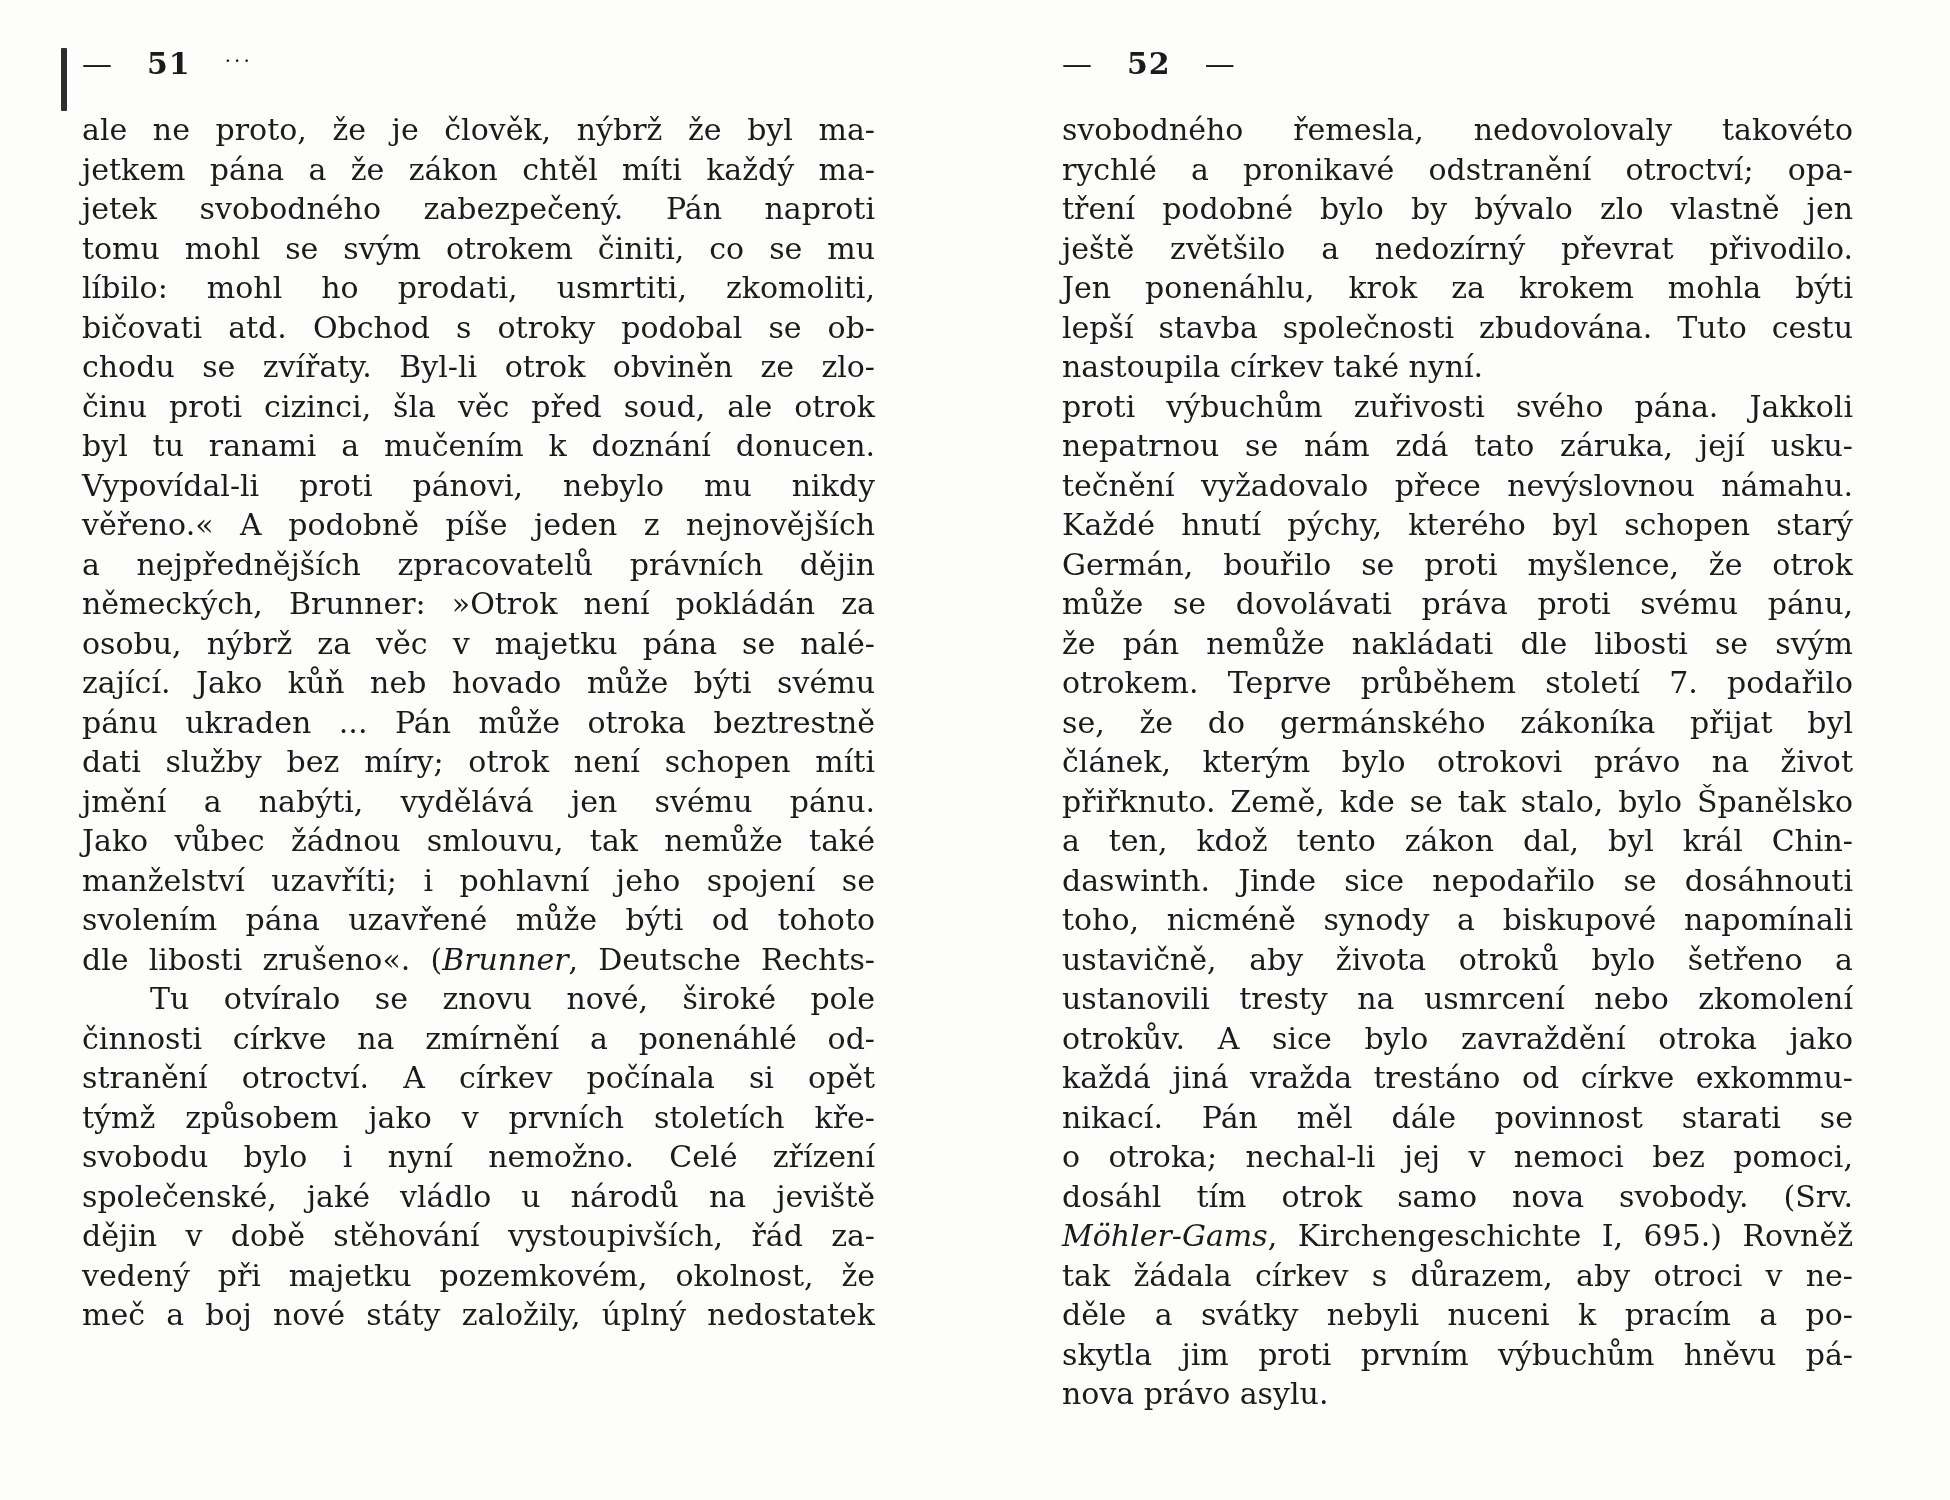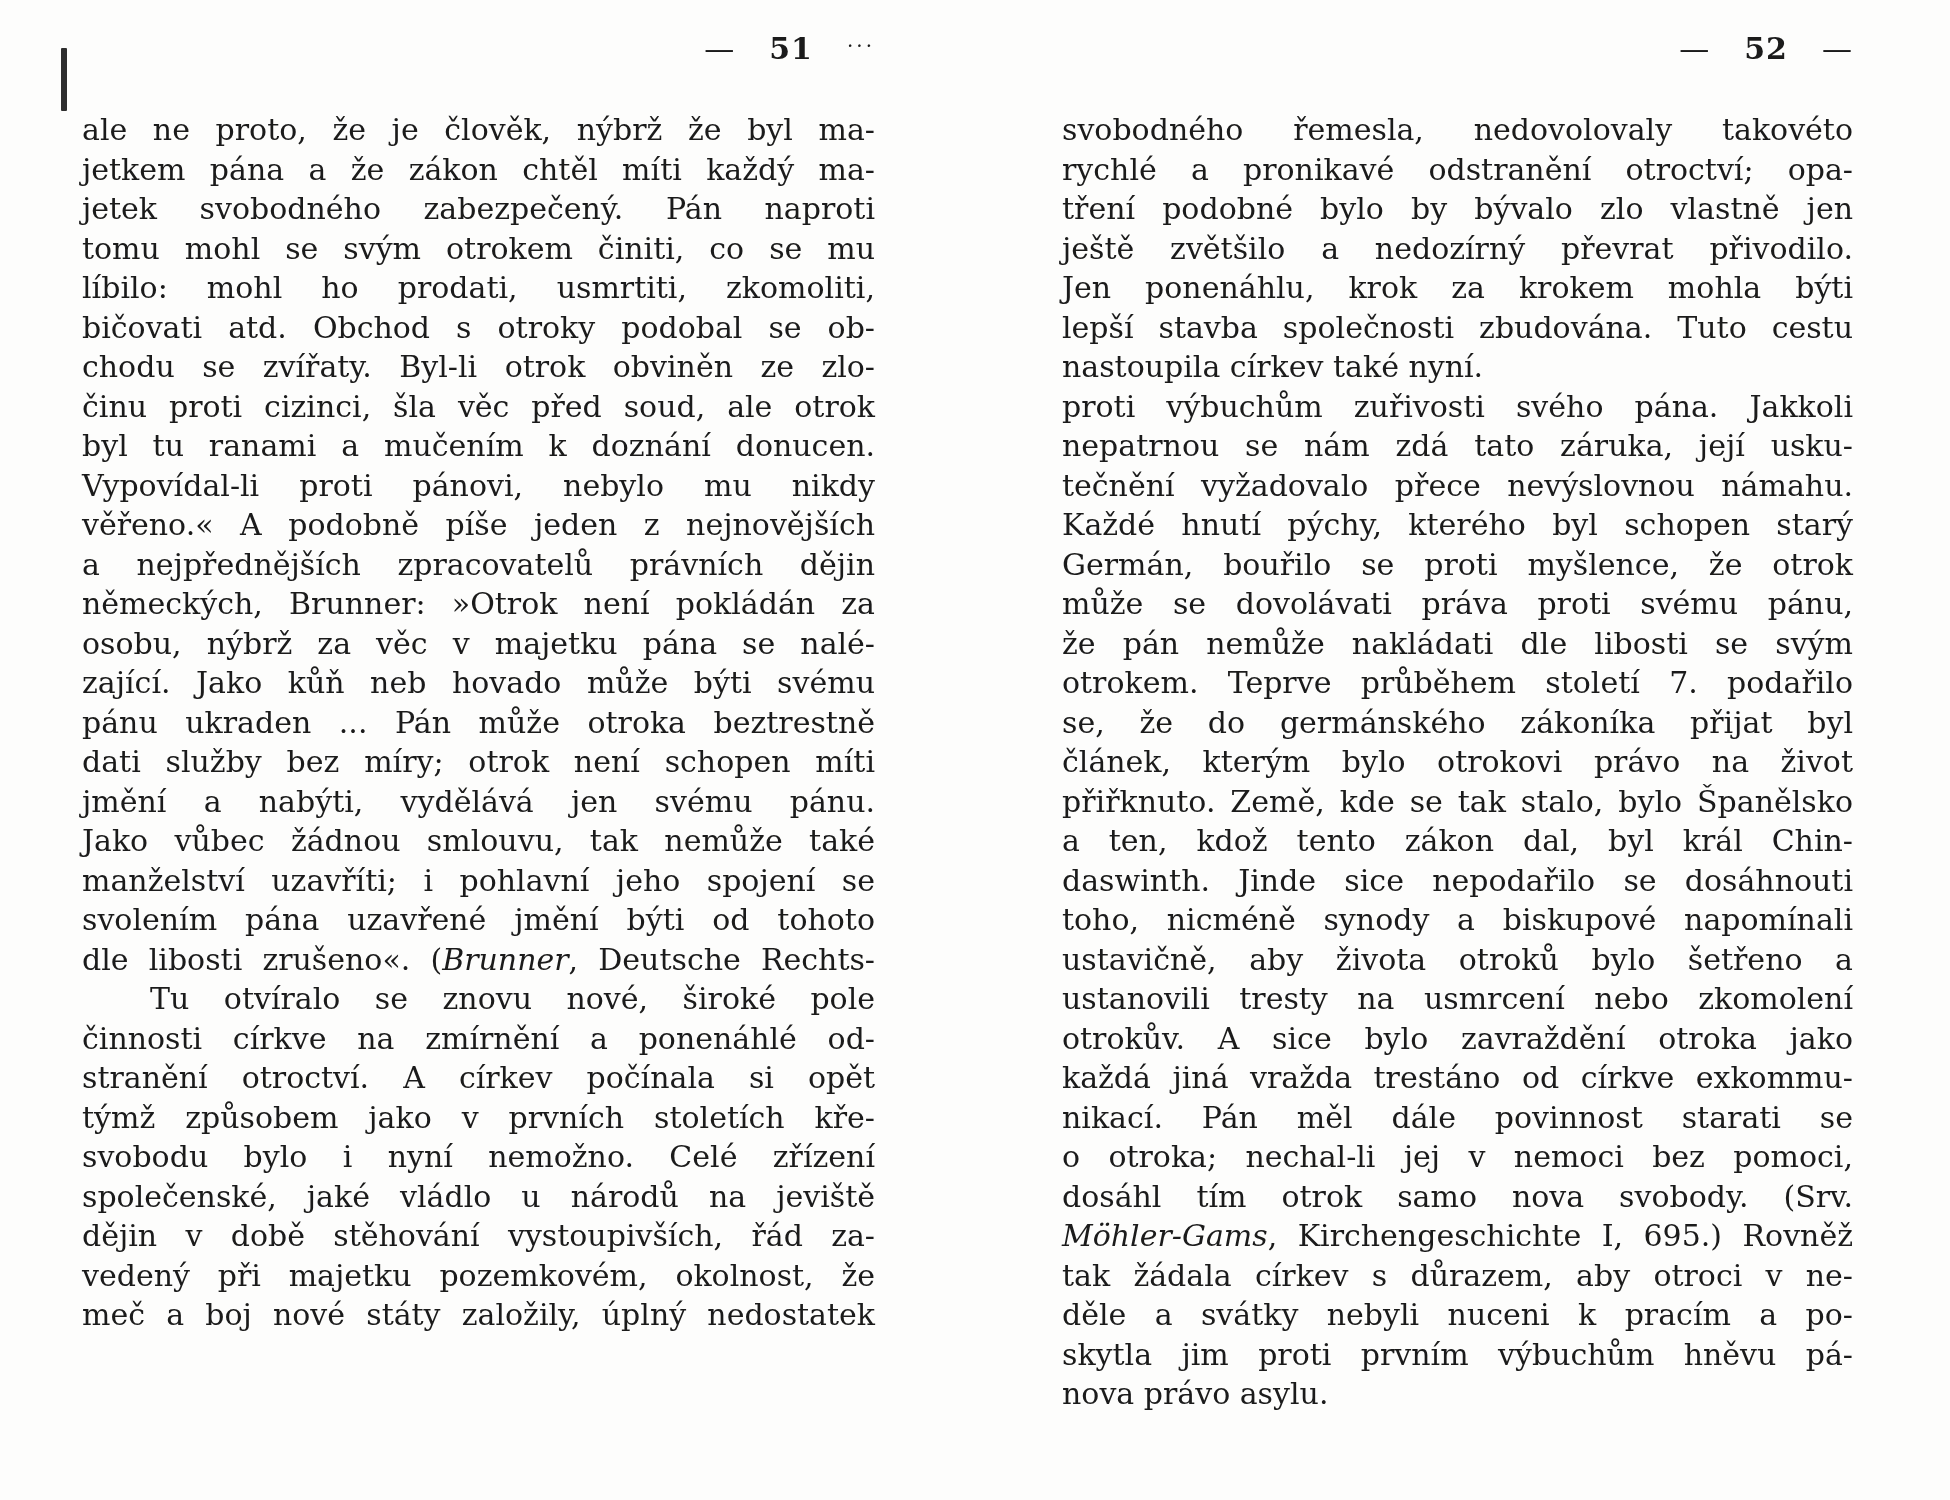--- a/index.html
+++ b/index.html
@@ -6,23 +6,23 @@
   body {
     width: 1950px; height: 1500px;
     position: relative;
     background: #fdfdfc;
     overflow: hidden;
     font-family: "DejaVu Serif", "Liberation Serif", serif;
     color: #1b1b1b;
   }
   .page-header {
     position: absolute;
-    top: 31px;
+    top: 46px;
     height: 40px;
-    text-align: right;
+    text-align: left;
     font-size: 30px;
     letter-spacing: 1px;
     white-space: nowrap;
   }
   #header-51 { left: 82px;   width: 793px; }
   #header-52 { left: 1062px; width: 791px; }
   .page-header .num { font-weight: 700; margin: 0 34px; }
   .page-header .dash { font-weight: 400; }
   .page-header .dash.dotted {
     font-size: 20px; letter-spacing: 3px; vertical-align: 6px;
@@ -79,21 +79,21 @@
     <div class="line"><span>věřeno.« A podobně píše jeden z nejnovějších</span></div>
     <div class="line"><span>a nejpřednějších zpracovatelů právních dějin</span></div>
     <div class="line"><span>německých, Brunner: »Otrok není pokládán za</span></div>
     <div class="line"><span>osobu, nýbrž za věc v majetku pána se nalé-</span></div>
     <div class="line"><span>zající. Jako kůň neb hovado může býti svému</span></div>
     <div class="line"><span>pánu ukraden ... Pán může otroka beztrestně</span></div>
     <div class="line"><span>dati služby bez míry; otrok není schopen míti</span></div>
     <div class="line"><span>jmění a nabýti, vydělává jen svému pánu.</span></div>
     <div class="line"><span>Jako vůbec žádnou smlouvu, tak nemůže také</span></div>
     <div class="line"><span>manželství uzavříti; i pohlavní jeho spojení se</span></div>
-    <div class="line"><span>svolením pána uzavřené jmění býti od tohoto</span></div>
+    <div class="line"><span>svolením pána uzavřené může býti od tohoto</span></div>
     <div class="line"><span>dle libosti zrušeno«. (</span><i>Brunner</i><span>, Deutsche Rechts-</span></div>
     <div class="line indent"><span>Tu otvíralo se znovu nové, široké pole</span></div>
     <div class="line"><span>činnosti církve na zmírnění a ponenáhlé od-</span></div>
     <div class="line"><span>stranění otroctví. A církev počínala si opět</span></div>
     <div class="line"><span>týmž způsobem jako v prvních stoletích kře-</span></div>
     <div class="line"><span>svobodu bylo i nyní nemožno. Celé zřízení</span></div>
     <div class="line"><span>společenské, jaké vládlo u národů na jeviště</span></div>
     <div class="line"><span>dějin v době stěhování vystoupivších, řád za-</span></div>
     <div class="line"><span>vedený při majetku pozemkovém, okolnost, že</span></div>
     <div class="line"><span>meč a boj nové státy založily, úplný nedostatek</span></div>

